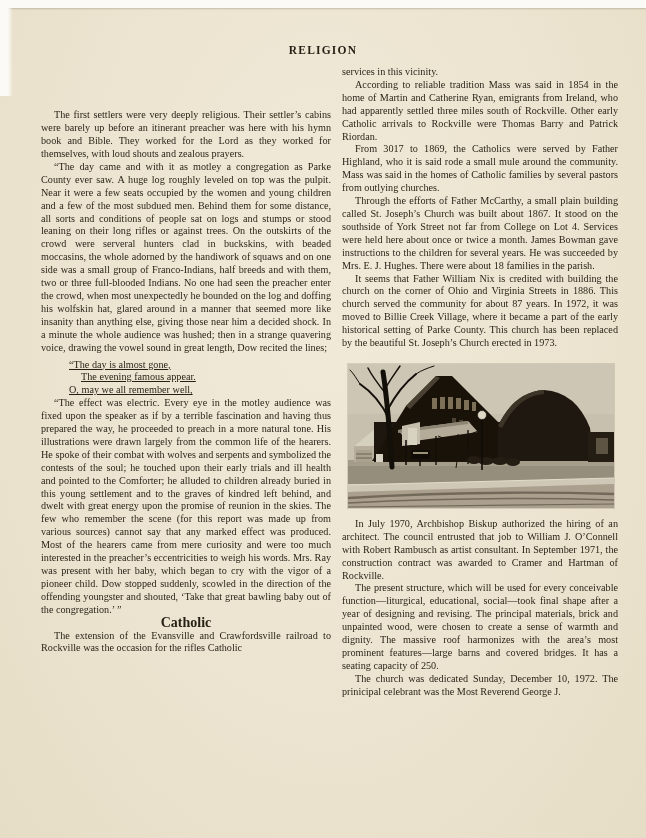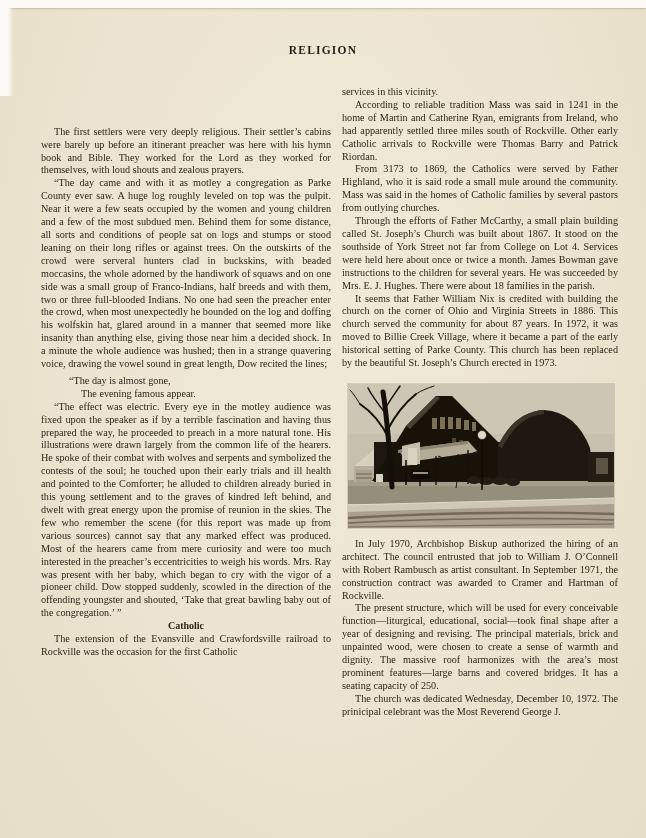--- a/index.html
+++ b/index.html
@@ -25,28 +25,28 @@
   }
   .header{
     position:absolute;top:44px;left:0;width:646px;
     text-align:center;font-weight:bold;font-size:11.5px;letter-spacing:1.2px;
   }
   .columns{
     position:absolute;top:66px;left:41px;width:577px;
     display:flex;gap:11px;align-items:center;
   }
   .col{width:290px;font-size:10.2px;line-height:12.9px;text-align:justify;}
-  .col.right{width:276px;margin-top:20px;}
+  .col.right{width:276px;}
   .col p{margin:0;text-indent:13px;}
   .col p.noindent{text-indent:0;}
-  .verse{margin:4px 0 0 28px;}
+  .verse{margin:4px 0 0 28px;text-decoration:underline;}
   .verse div{text-indent:0;}
   .verse .indent2{padding-left:12px;}
   .section-heading{
-    text-align:center;font-weight:bold;font-size:10px;
+    text-align:center;font-weight:bold;font-size:14px;
     margin:13px 0 3px 0;text-indent:0 !important;
   }
   .photo-wrap{
     margin:14px 0 10px 6px;width:266px;height:144px;
     box-shadow:0 0 0 1px rgba(90,80,60,.18);
     background:#c8c1af;
   }
   .photo-wrap svg{display:block;}
 </style>
 </head>
@@ -59,30 +59,31 @@
   <div class="header">RELIGION</div>
 
   <div class="columns">
 
     <div class="col left">
       <p>The first settlers were very deeply religious. Their settler’s cabins were barely up before an itinerant preacher was here with his hymn book and Bible. They worked for the Lord as they worked for themselves, with loud shouts and zealous prayers.</p>
       <p>“The day came and with it as motley a congregation as Parke County ever saw. A huge log roughly leveled on top was the pulpit. Near it were a few seats occupied by the women and young children and a few of the most subdued men. Behind them for some distance, all sorts and conditions of people sat on logs and stumps or stood leaning on their long rifles or against trees. On the outskirts of the crowd were serveral hunters clad in buckskins, with beaded moccasins, the whole adorned by the handiwork of squaws and on one side was a small group of Franco-Indians, half breeds and with them, two or three full-blooded Indians. No one had seen the preacher enter the crowd, when most unexpectedly he bounded on the log and doffing his wolfskin hat, glared around in a manner that seemed more like insanity than anything else, giving those near him a decided shock. In a minute the whole audience was hushed; then in a strange quavering voice, drawing the vowel sound in great length, Dow recited the lines;</p>
       <div class="verse">
         <div>“The day is almost gone,</div>
         <div class="indent2">The evening famous appear.</div>
+        <div>O, may we all remember well,</div>
       </div>
       <p>“The effect was electric. Every eye in the motley audience was fixed upon the speaker as if by a terrible fascination and having thus prepared the way, he proceeded to preach in a more natural tone. His illustrations were drawn largely from the common life of the hearers. He spoke of their combat with wolves and serpents and symbolized the contests of the soul; he touched upon their early trials and ill health and pointed to the Comforter; he alluded to children already buried in this young settlement and to the graves of kindred left behind, and dwelt with great energy upon the promise of reunion in the skies. The few who remember the scene (for this report was made up from various sources) cannot say that any marked effect was produced. Most of the hearers came from mere curiosity and were too much interested in the preacher’s eccentricities to weigh his words. Mrs. Ray was present with her baby, which began to cry with the vigor of a pioneer child. Dow stopped suddenly, scowled in the direction of the offending youngster and shouted, ‘Take that great bawling baby out of the congregation.’ ”</p>
       <p class="section-heading">Catholic</p>
-      <p>The extension of the Evansville and Crawfordsville railroad to Rockville was the occasion for the first Catholic</p>
+      <p>The extension of the Evansville and Crawfordsville railroad to Rockville was the occasion for the rifles Catholic</p>
     </div>
 
     <div class="col right">
       <p class="noindent">services in this vicinity.</p>
-      <p>According to reliable tradition Mass was said in 1241 in the home of Martin and Catherine Ryan, emigrants from Ireland, who had apparently settled three miles south of Rockville. Other early Catholic arrivals to Rockville were Thomas Barry and Patrick Riordan.</p>
-      <p>From 3173 to 1869, the Catholics were served by Father Highland, who it is said rode a small mule around the community. Mass was said in the homes of Catholic families by several pastors from outlying churches.</p>
+      <p>According to reliable tradition Mass was said in 1854 in the home of Martin and Catherine Ryan, emigrants from Ireland, who had apparently settled three miles south of Rockville. Other early Catholic arrivals to Rockville were Thomas Barry and Patrick Riordan.</p>
+      <p>From 3017 to 1869, the Catholics were served by Father Highland, who it is said rode a small mule around the community. Mass was said in the homes of Catholic families by several pastors from outlying churches.</p>
       <p>Through the efforts of Father McCarthy, a small plain building called St. Joseph’s Church was built about 1867. It stood on the southside of York Street not far from College on Lot 4. Services were held here about once or twice a month. James Bowman gave instructions to the children for several years. He was succeeded by Mrs. E. J. Hughes. There were about 18 families in the parish.</p>
       <p>It seems that Father William Nix is credited with building the church on the corner of Ohio and Virginia Streets in 1886. This church served the community for about 87 years. In 1972, it was moved to Billie Creek Village, where it became a part of the early historical setting of Parke County. This church has been replaced by the beautiful St. Joseph’s Church erected in 1973.</p>
 
       <div class="photo-wrap">
         <svg width="266" height="144" viewBox="0 0 266 144" xmlns="http://www.w3.org/2000/svg">
 
           <rect x="0" y="0" width="266" height="144" fill="#c7c0ae"></rect>
           <rect x="0" y="0" width="266" height="50" fill="#cdc6b4"></rect>
 
           <rect x="0" y="96" width="266" height="24" fill="#968e7c"></rect>
@@ -170,17 +171,17 @@
             <path d="M0,134 Q130,126 266,130" stroke-width="2.4"></path>
             <path d="M0,139 Q140,132 266,136" stroke-width="1.6"></path>
             <path d="M0,143 L266,140" stroke-width="1.2"></path>
           </g>
           <line x1="0" y1="121" x2="266" y2="114" stroke="#e2dcca" stroke-width="1"></line>
         </svg>
       </div>
 
       <p>In July 1970, Archbishop Biskup authorized the hiring of an architect. The council entrusted that job to William J. O’Connell with Robert Rambusch as artist consultant. In September 1971, the construction contract was awarded to Cramer and Hartman of Rockville.</p>
       <p>The present structure, which will be used for every conceivable function—liturgical, educational, social—took final shape after a year of designing and revising. The principal materials, brick and unpainted wood, were chosen to create a sense of warmth and dignity. The massive roof harmonizes with the area’s most prominent features—large barns and covered bridges. It has a seating capacity of 250.</p>
-      <p>The church was dedicated Wednesday, December 10, 1972. The prinicipal celebrant was the Most Reverend George J.</p>
+      <p>The church was dedicated Sunday, December 10, 1972. The prinicipal celebrant was the Most Reverend George J.</p>
     </div>
 
   </div>
 </div>
 
 </body></html>

